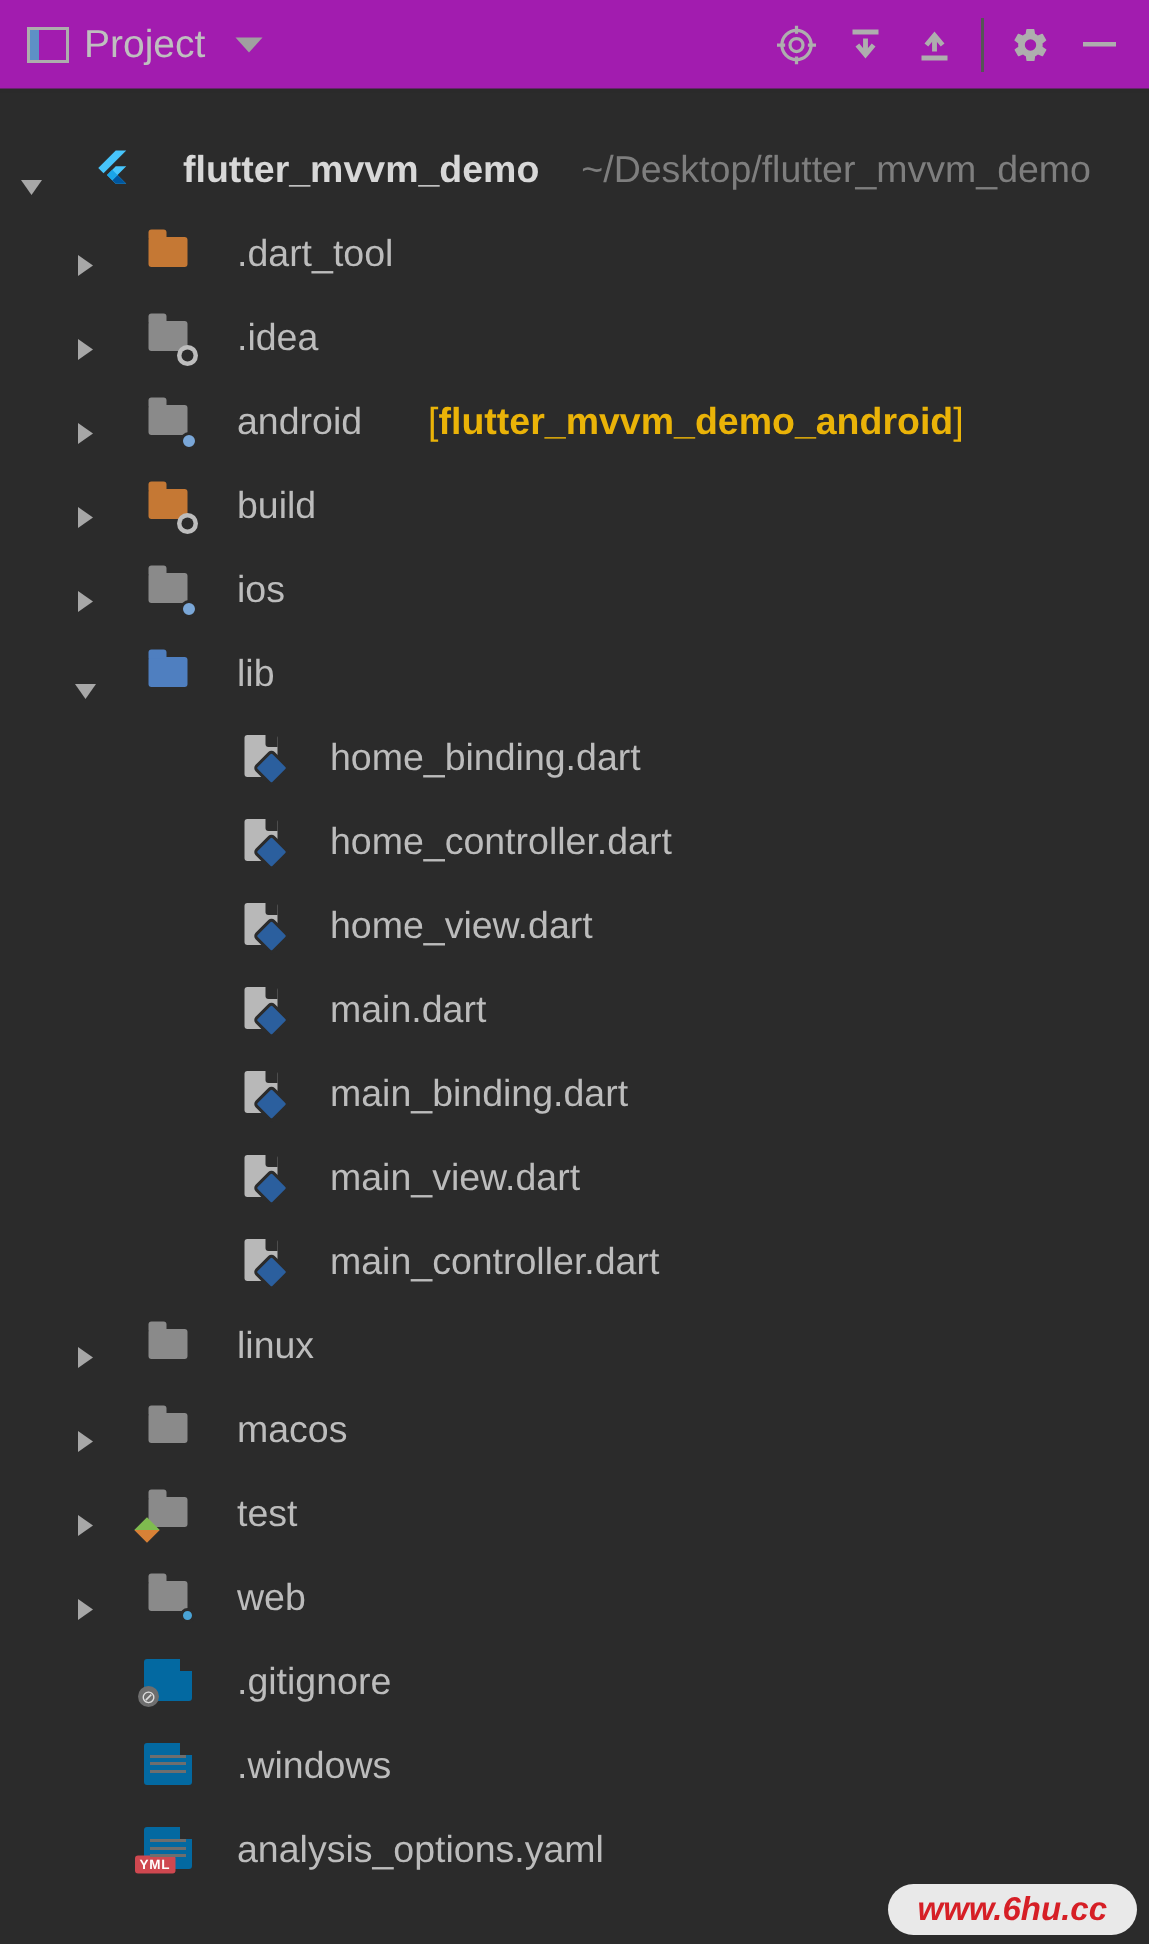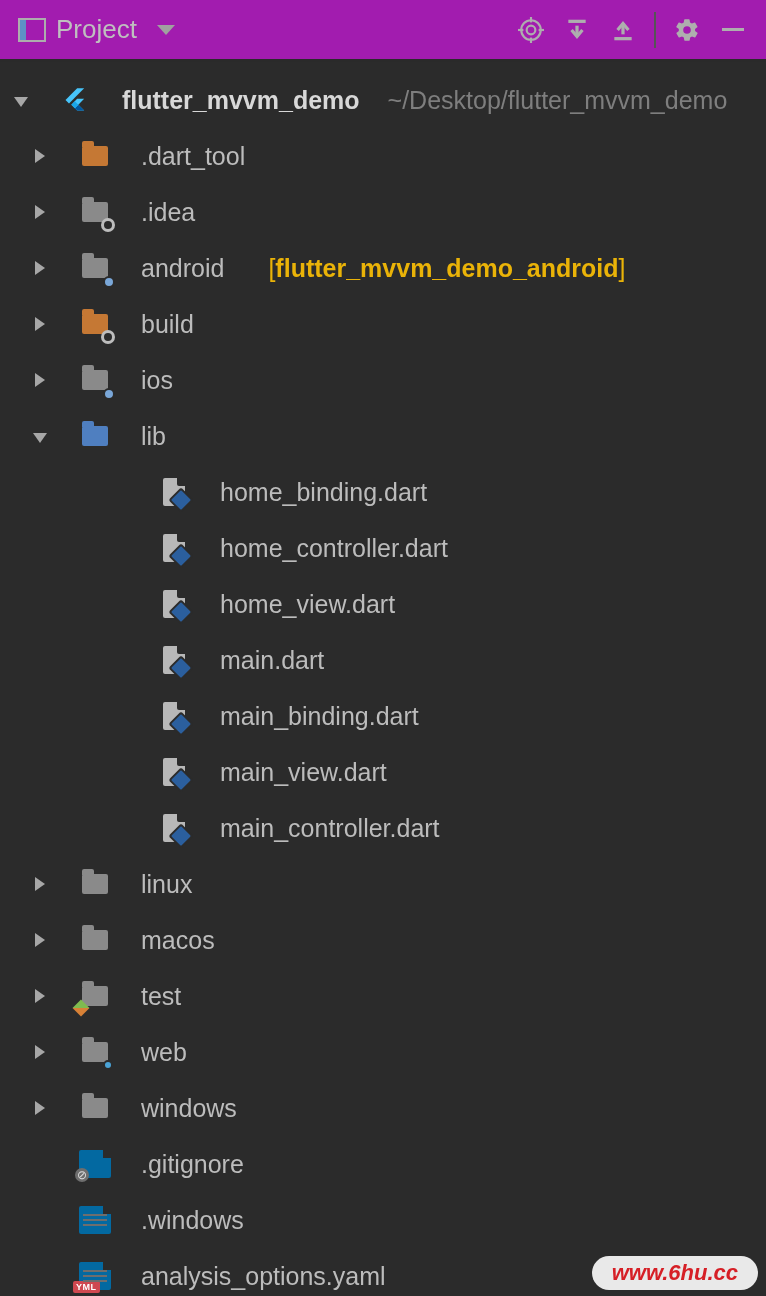--- a/index.html
+++ b/index.html
@@ -47,21 +47,21 @@
     color: #aeaeae;
   }
   .toolbar-sep {
     width: 2px; height: 36px; background: #555; margin: 0 8px;
   }
   .minimize-ic { width: 22px; height: 3px; background: #aeaeae; }
 
   .tree { padding-top: 10px; }
   .row {
     display: flex;
-    align-items: center;
+    align-items: flex-end;
     height: 56px;
     padding-left: 10px;
     cursor: default;
     white-space: nowrap;
     gap: 20px;
   }
   .row .arrow {
     width: 22px;
     display: flex;
     justify-content: center;
@@ -98,21 +98,21 @@
     position: relative;
     flex-shrink: 0;
   }
   .row .label { color: #bcbcbc; font-size: 25px; }
   .row .label.bold { font-weight: 700; color: #d8d8d8; }
   .row .label.muted { color: #7e7e7e; margin-left: 8px; }
   .row .bracket { color: #eab308; font-size: 25px; margin-left: 24px; }
   .row .bracket .inner { font-weight: 700; }
 
   .indent-0 { padding-left: 10px; }
-  .indent-1 { padding-left: 29px; }
+  .indent-1 { padding-left: 46px; }
   .indent-2 { padding-left: 108px; }
 
   
   .folder {
     width: 26px; height: 20px;
     background: currentColor;
     border-radius: 2px;
     position: relative;
   }
   .folder::before {
@@ -429,27 +429,20 @@
 
   <div class="row indent-1">
     <span class="arrow collapsed"></span>
     <span class="ic">
         <div class="folder c-gray"></div>
         <div class="overlay-dot"></div>
       </span>
     <span class="label">web</span>
   </div>
 
-  <div class="row indent-1">
-    <span class="arrow collapsed"></span>
-    <span class="ic">
-        <div class="folder c-gray"></div>
-      </span>
-    <span class="label">windows</span>
-  </div>
 
   <div class="row indent-1">
     <span class="arrow none"></span>
     <span class="ic">
         <div class="plainfile">
           <div class="badge no"></div>
         </div>
       </span>
     <span class="label">.gitignore</span>
   </div>

